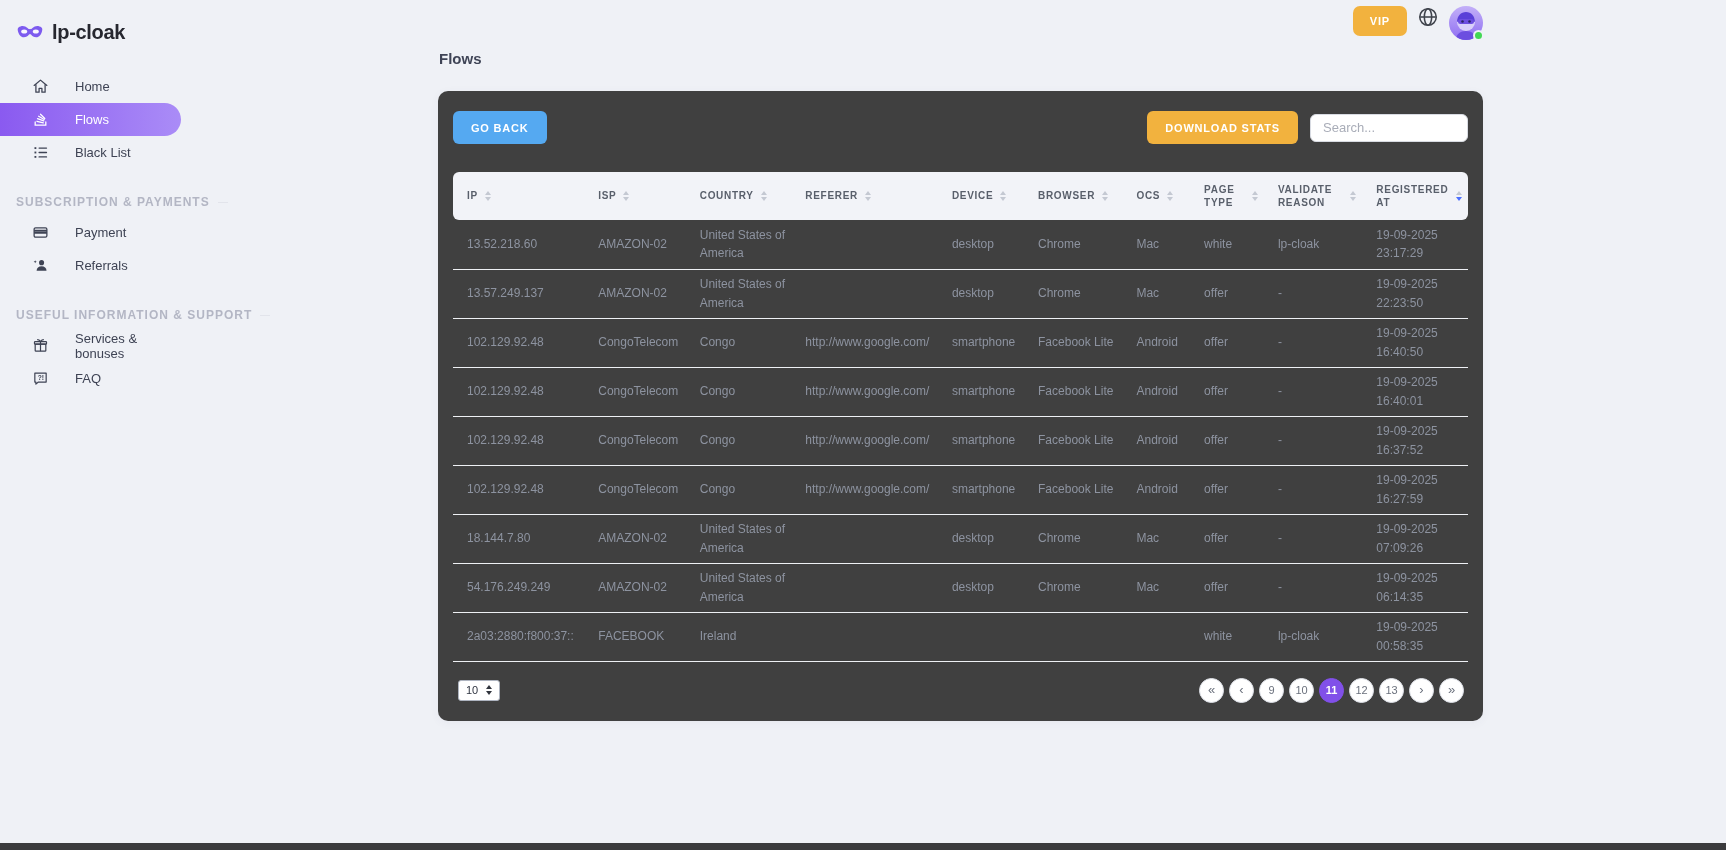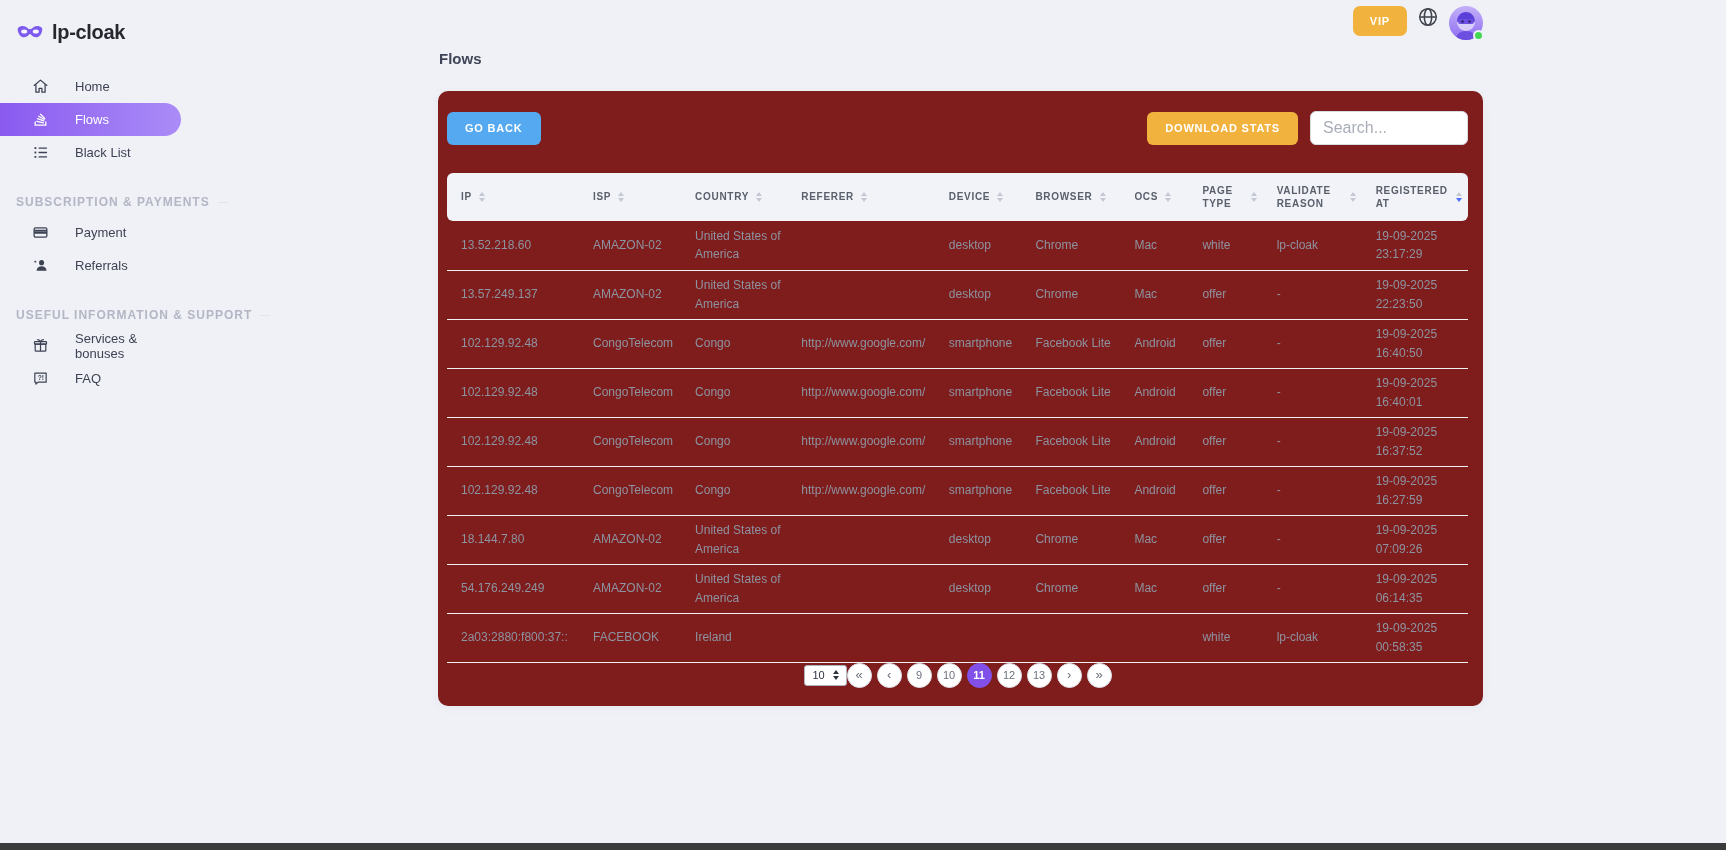--- a/index.html
+++ b/index.html
@@ -27,48 +27,48 @@
   
   .topbar { position:absolute; top:6px; right:243px; display:flex; gap:10px; z-index:5; }
   .vip-btn { border:none; background:#f2b23e; color:#fff; font-weight:700; font-size:11px; letter-spacing:0.8px; height:30px; padding:0 17px; border-radius:7px; cursor:pointer; font-family:inherit; }
   .globe { display:inline-flex; cursor:pointer; }
   .avatar { position:relative; width:34px; height:34px; border-radius:50%; cursor:pointer; }
   .online-dot { position:absolute; right:-1px; bottom:-1px; width:11px; height:11px; border-radius:50%; background:#43d854; border:2px solid #eff1f6; }
 
   
   .main { margin-left:257px; width:1045px; padding-top:50px; }
   .page-title { font-size:15px; font-weight:600; color:#3f4456; margin-bottom:24px; margin-left:1px; }
-  .card { background:#7f1d1d; border-radius:10px; box-shadow:0 2px 10px rgba(76,87,125,.05); padding:20px 15px 18px 9px; }
+  .card { background:#404040; border-radius:10px; box-shadow:0 2px 10px rgba(76,87,125,.05); padding:20px 15px 18px 15px; }
 
   .toolbar { display:flex; align-items:center; justify-content:space-between; margin-bottom:28px; }
   .btn { border:none; border-radius:6px; color:#fff; font-weight:700; font-size:11px; letter-spacing:0.8px; height:33px; padding:0 18px; cursor:pointer; font-family:inherit; }
   .btn.blue { background:#55a9f1; }
   .btn.orange { background:#f2b23e; }
   .toolbar-right { display:flex; align-items:center; gap:12px; }
-  .search-input { width:158px; height:34px; padding:0 12px; border:1px solid #d8dbe2; border-radius:6px; font-size:16px; color:#4a4f5c; outline:none; background:#fff; font-family:inherit; }
+  .search-input { width:158px; height:28px; padding:0 12px; border:1px solid #d8dbe2; border-radius:6px; font-size:13px; color:#4a4f5c; outline:none; background:#fff; font-family:inherit; }
   .search-input::placeholder { color:#a9adb8; }
 
   
   table { width:100%; border-collapse:collapse; table-layout:fixed; }
   col.c1{width:12.8%} col.c2{width:9.9%} col.c3{width:10.3%} col.c4{width:14.3%} col.c5{width:8.4%}
   col.c6{width:9.6%} col.c7{width:6.6%} col.c8{width:7.2%} col.c9{width:9.6%} col.c10{width:10.3%}
   thead th { background:#f2f3f8; height:48px; padding:4px 6px 4px 14px; text-align:left; vertical-align:middle;
              font-size:10px; font-weight:700; letter-spacing:0.7px; color:#595f6b; }
   thead th:first-child { border-radius:6px 0 0 6px; }
   thead th:last-child  { border-radius:0 6px 6px 0; }
   .th-inner { display:flex; align-items:center; gap:7px; }
   .th-inner > span:first-child { line-height:1.35; }
   .sort-icon { display:inline-flex; flex-direction:column; gap:2px; flex-shrink:0; cursor:pointer; }
   .tri-up   { width:0; height:0; border-left:3.5px solid transparent; border-right:3.5px solid transparent; border-bottom:4px solid #c4c8d2; }
   .tri-down { width:0; height:0; border-left:3.5px solid transparent; border-right:3.5px solid transparent; border-top:4px solid #c4c8d2; }
   .sort-icon.active-desc .tri-down { border-top-color:#4c6fff; }
   tbody td { height:49px; padding:4px 6px 4px 14px; vertical-align:middle; font-size:12px; color:#8d93a0; line-height:1.55; border-bottom:1px solid #eef0f4; word-wrap:break-word; }
 
   
-  .table-footer { display:flex; align-items:center; justify-content:center; padding:0 4px 0 5px; }
+  .table-footer { display:flex; align-items:center; justify-content:space-between; margin-top:16px; padding:0 4px 0 5px; }
   .page-size { display:flex; align-items:center; gap:8px; height:21px; padding:0 7px; background:#fff; border:1px solid #aeb4c0; border-radius:3px; font-size:11px; color:#2f3440; cursor:pointer; }
   .stepper { display:inline-flex; flex-direction:column; gap:2px; }
   .stepper .tri-up { border-bottom-color:#30343d; }
   .stepper .tri-down { border-top-color:#30343d; }
   .pagination { display:flex; align-items:center; gap:5px; }
   .pg { width:25px; height:25px; border-radius:50%; border:1px solid #dcdfe6; background:#fff; color:#6a707c;
         font-size:11px; display:flex; align-items:center; justify-content:center; cursor:pointer; font-family:inherit; }
   .pg.nav { font-size:13px; padding-bottom:2px; }
   .pg.active { background:#8150e9; border-color:#8150e9; color:#fff; font-weight:600; }
 

